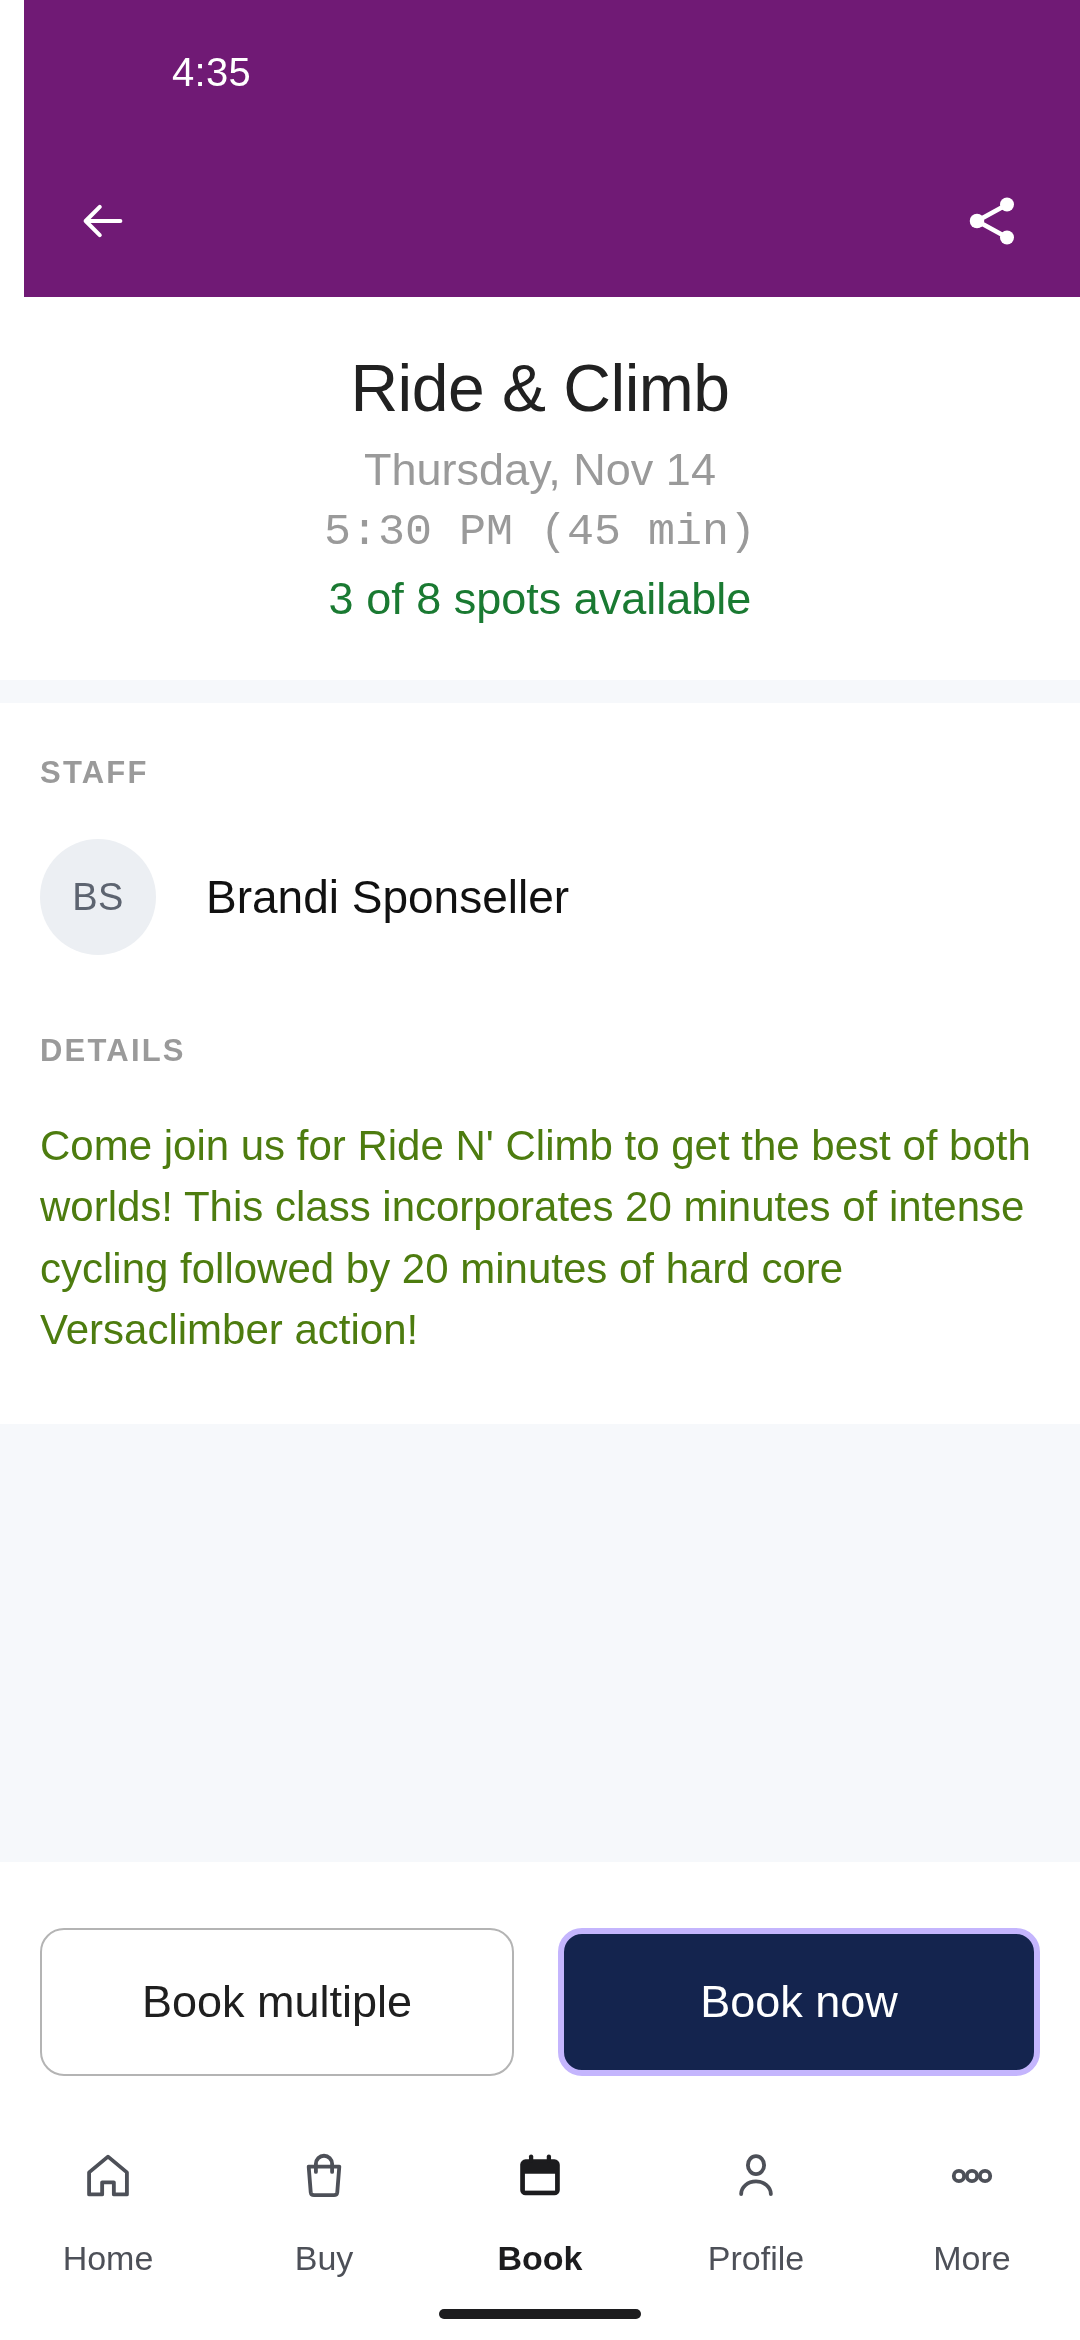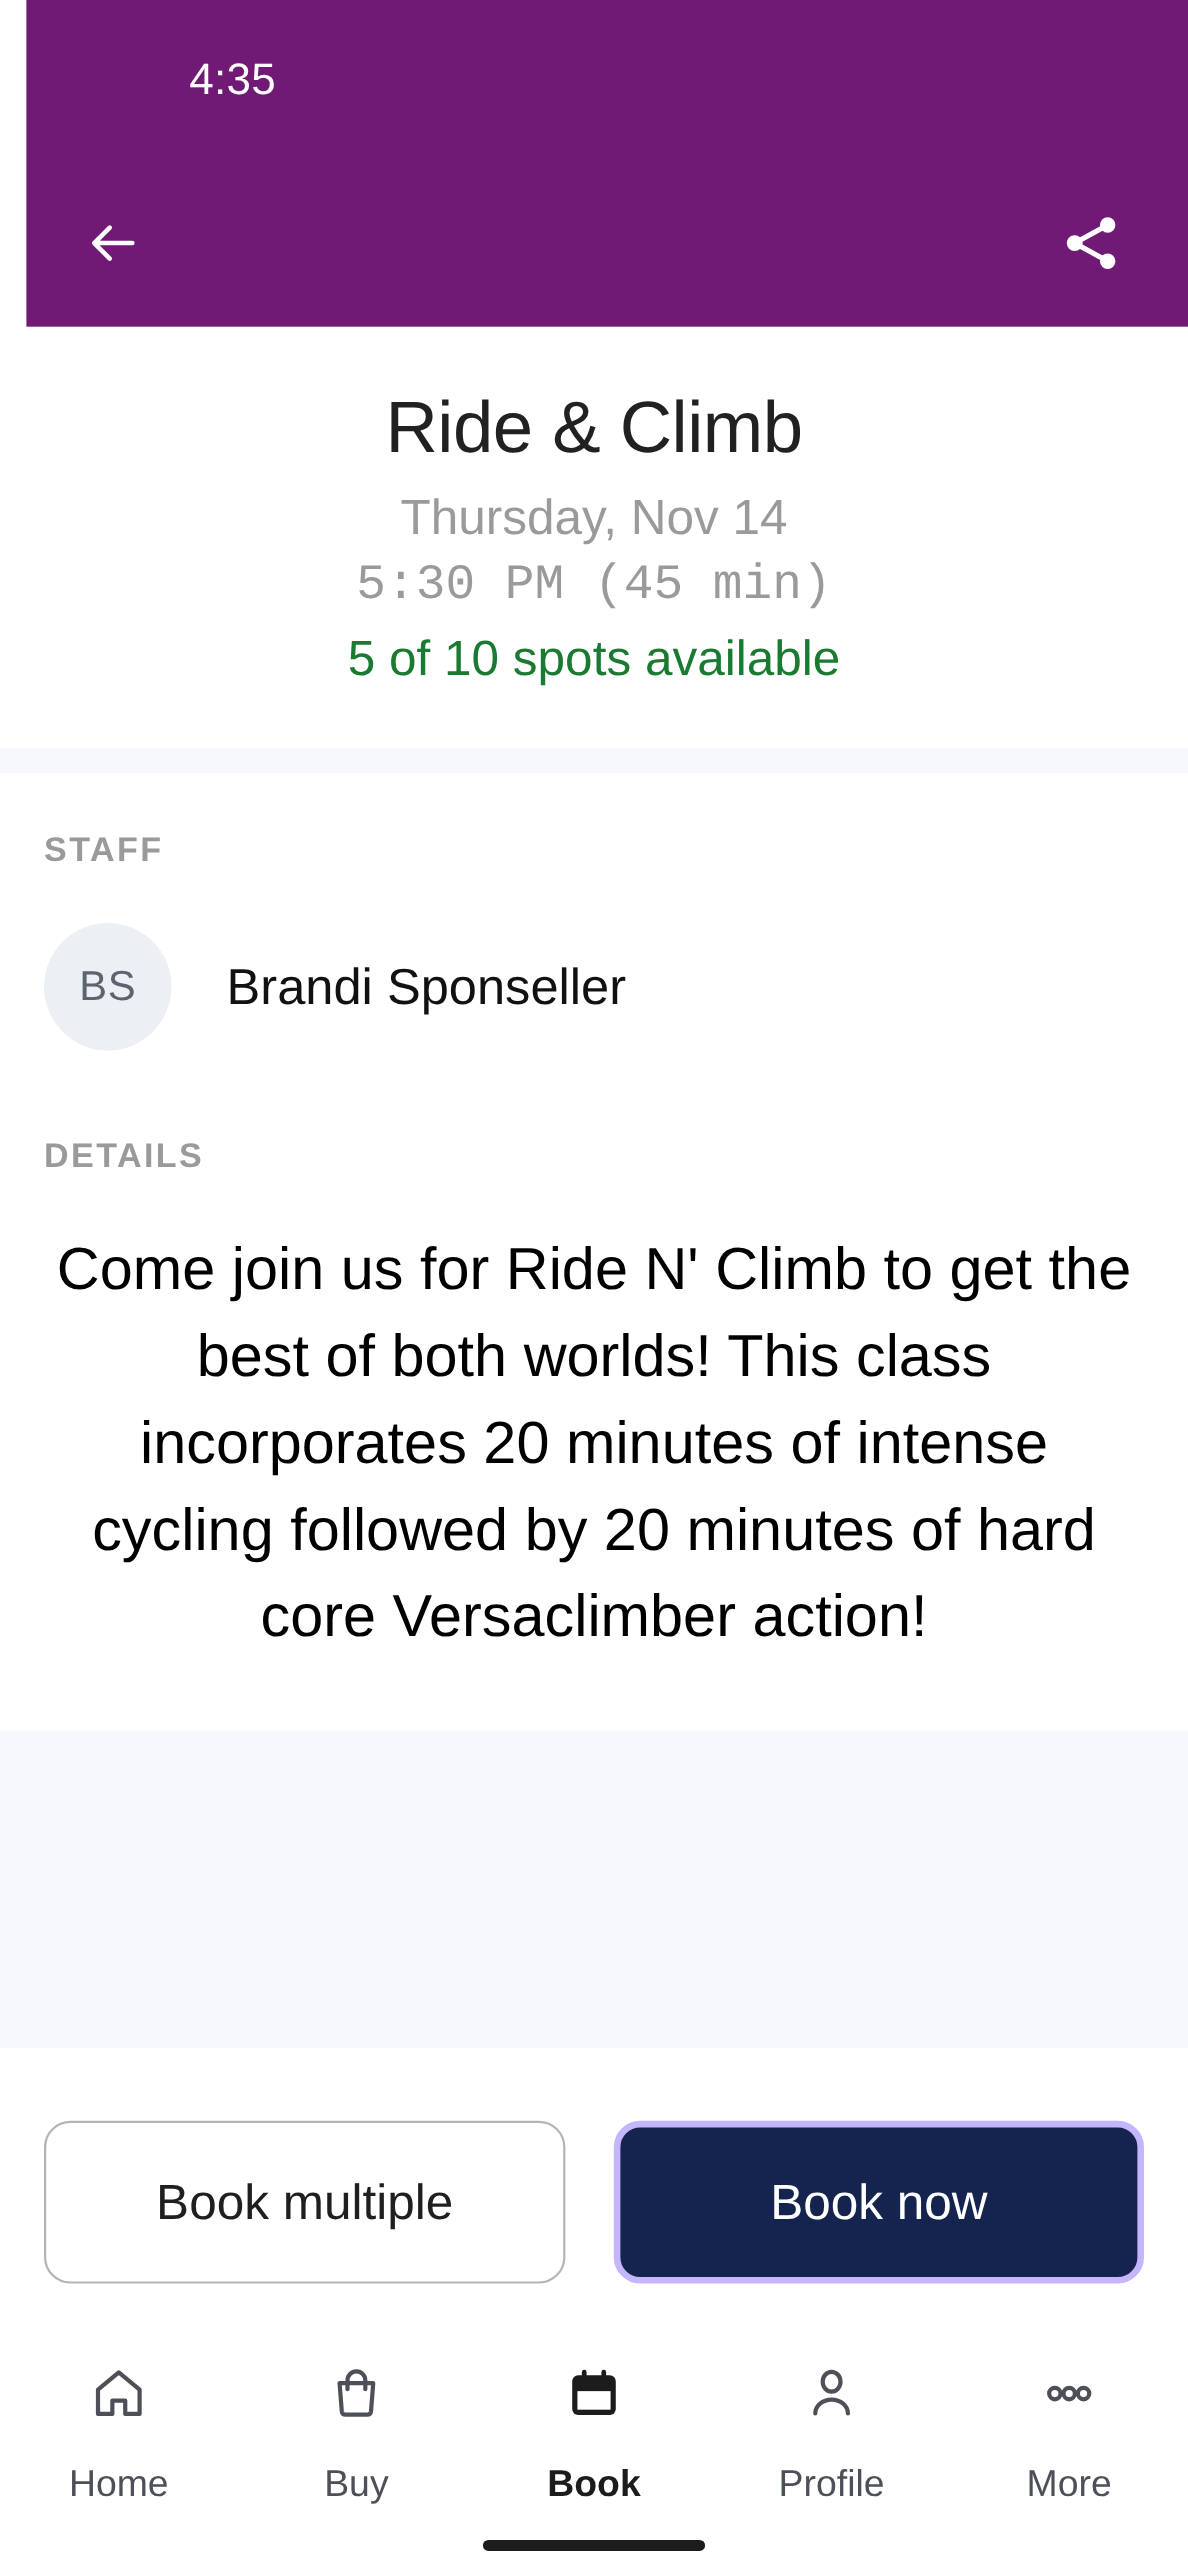--- a/index.html
+++ b/index.html
@@ -138,27 +138,26 @@
     letter-spacing:0.5px;
   }
   .staff-name {
     font-size:46px;
     color:#111111;
     margin-left:50px;
     font-weight:400;
   }
   .details-label { padding-top:70px; }
   .details-body {
-    font-size:54px;
-    color:#000000;
+    font-size:42px;
+    color:#4d7c0f;
     line-height:1.46;
     padding-top:46px;
     padding-bottom:64px;
     font-weight:400;
-    text-align:center;
   }
 
   .filler {
     background:#f6f8fb;
     flex:1 1 auto;
     min-height:60px;
   }
 
   
   .actions {
@@ -257,21 +256,21 @@
       </div>
     </div>
   </div>
 
   <div class="content">
 
     <div class="hero">
       <div class="class-title">Ride &amp; Climb</div>
       <div class="class-date">Thursday, Nov 14</div>
       <div class="class-time">5:30 PM (45 min)</div>
-      <div class="class-spots">5 of 10 spots available</div>
+      <div class="class-spots">3 of 8 spots available</div>
     </div>
 
     <div class="band"></div>
 
     <div class="section">
       <div class="section-label">STAFF</div>
       <div class="staff-row">
         <div class="avatar">
           <span class="avatar-initials">BS</span>
         </div>

